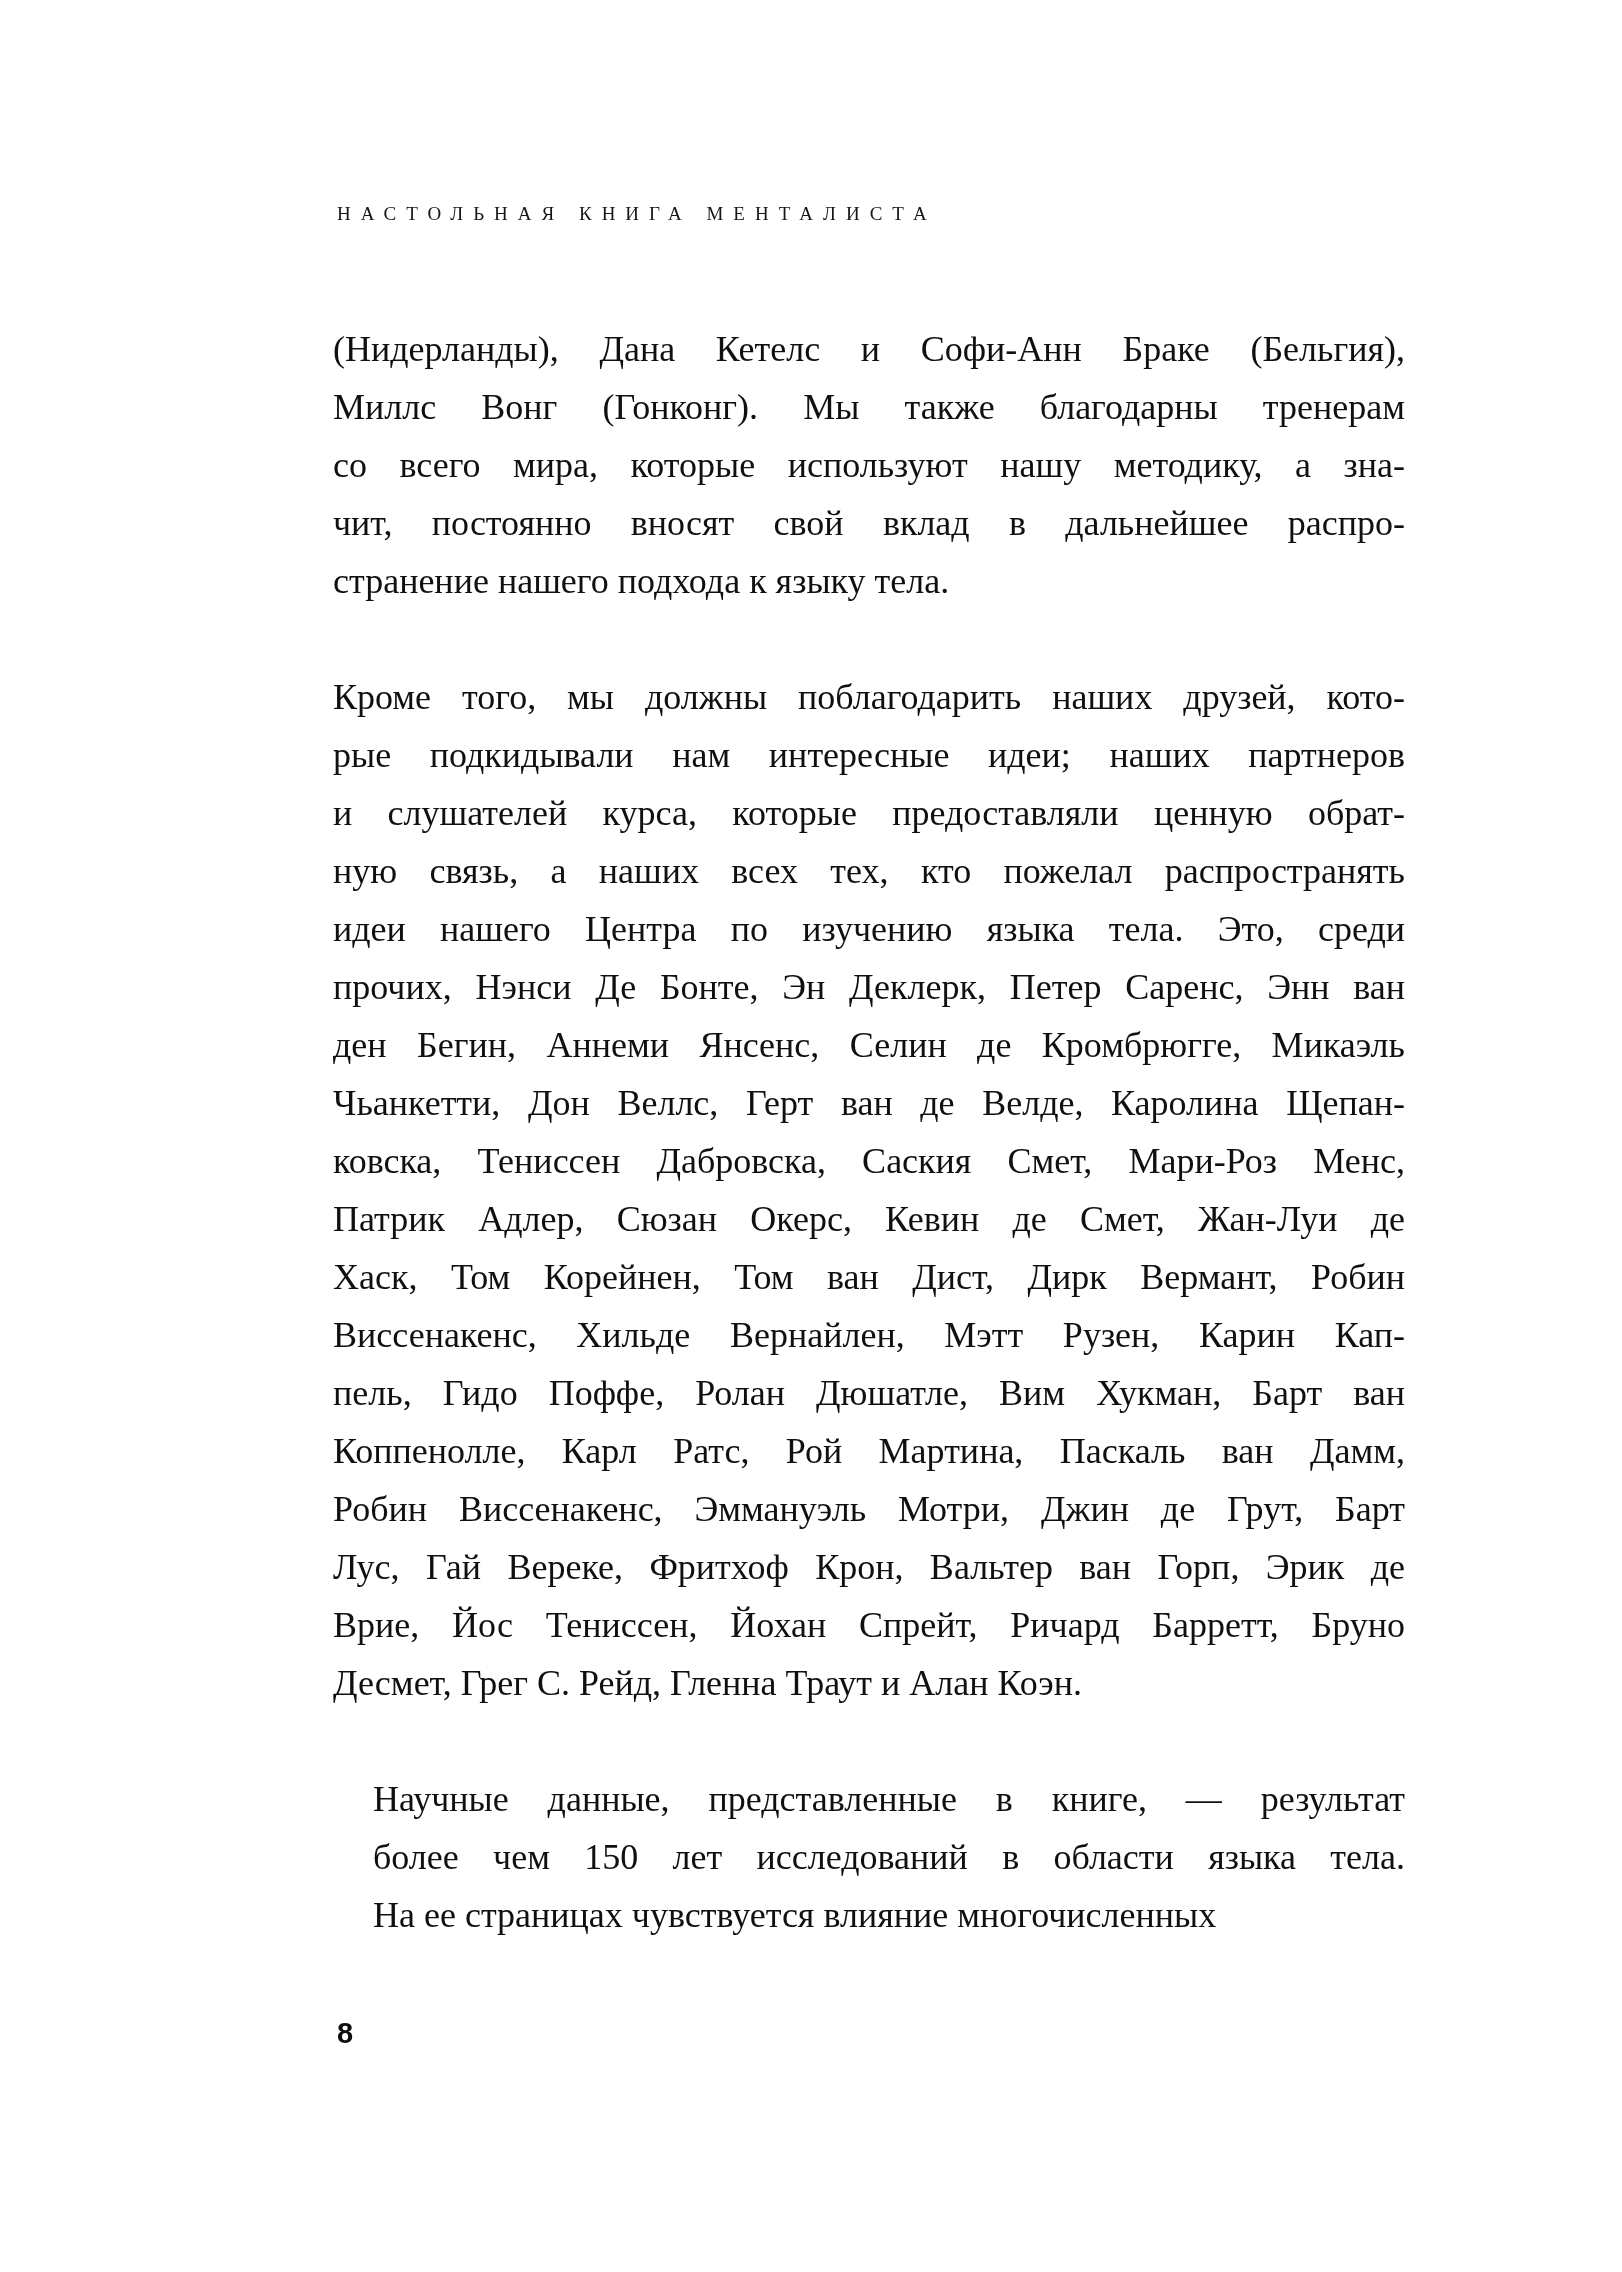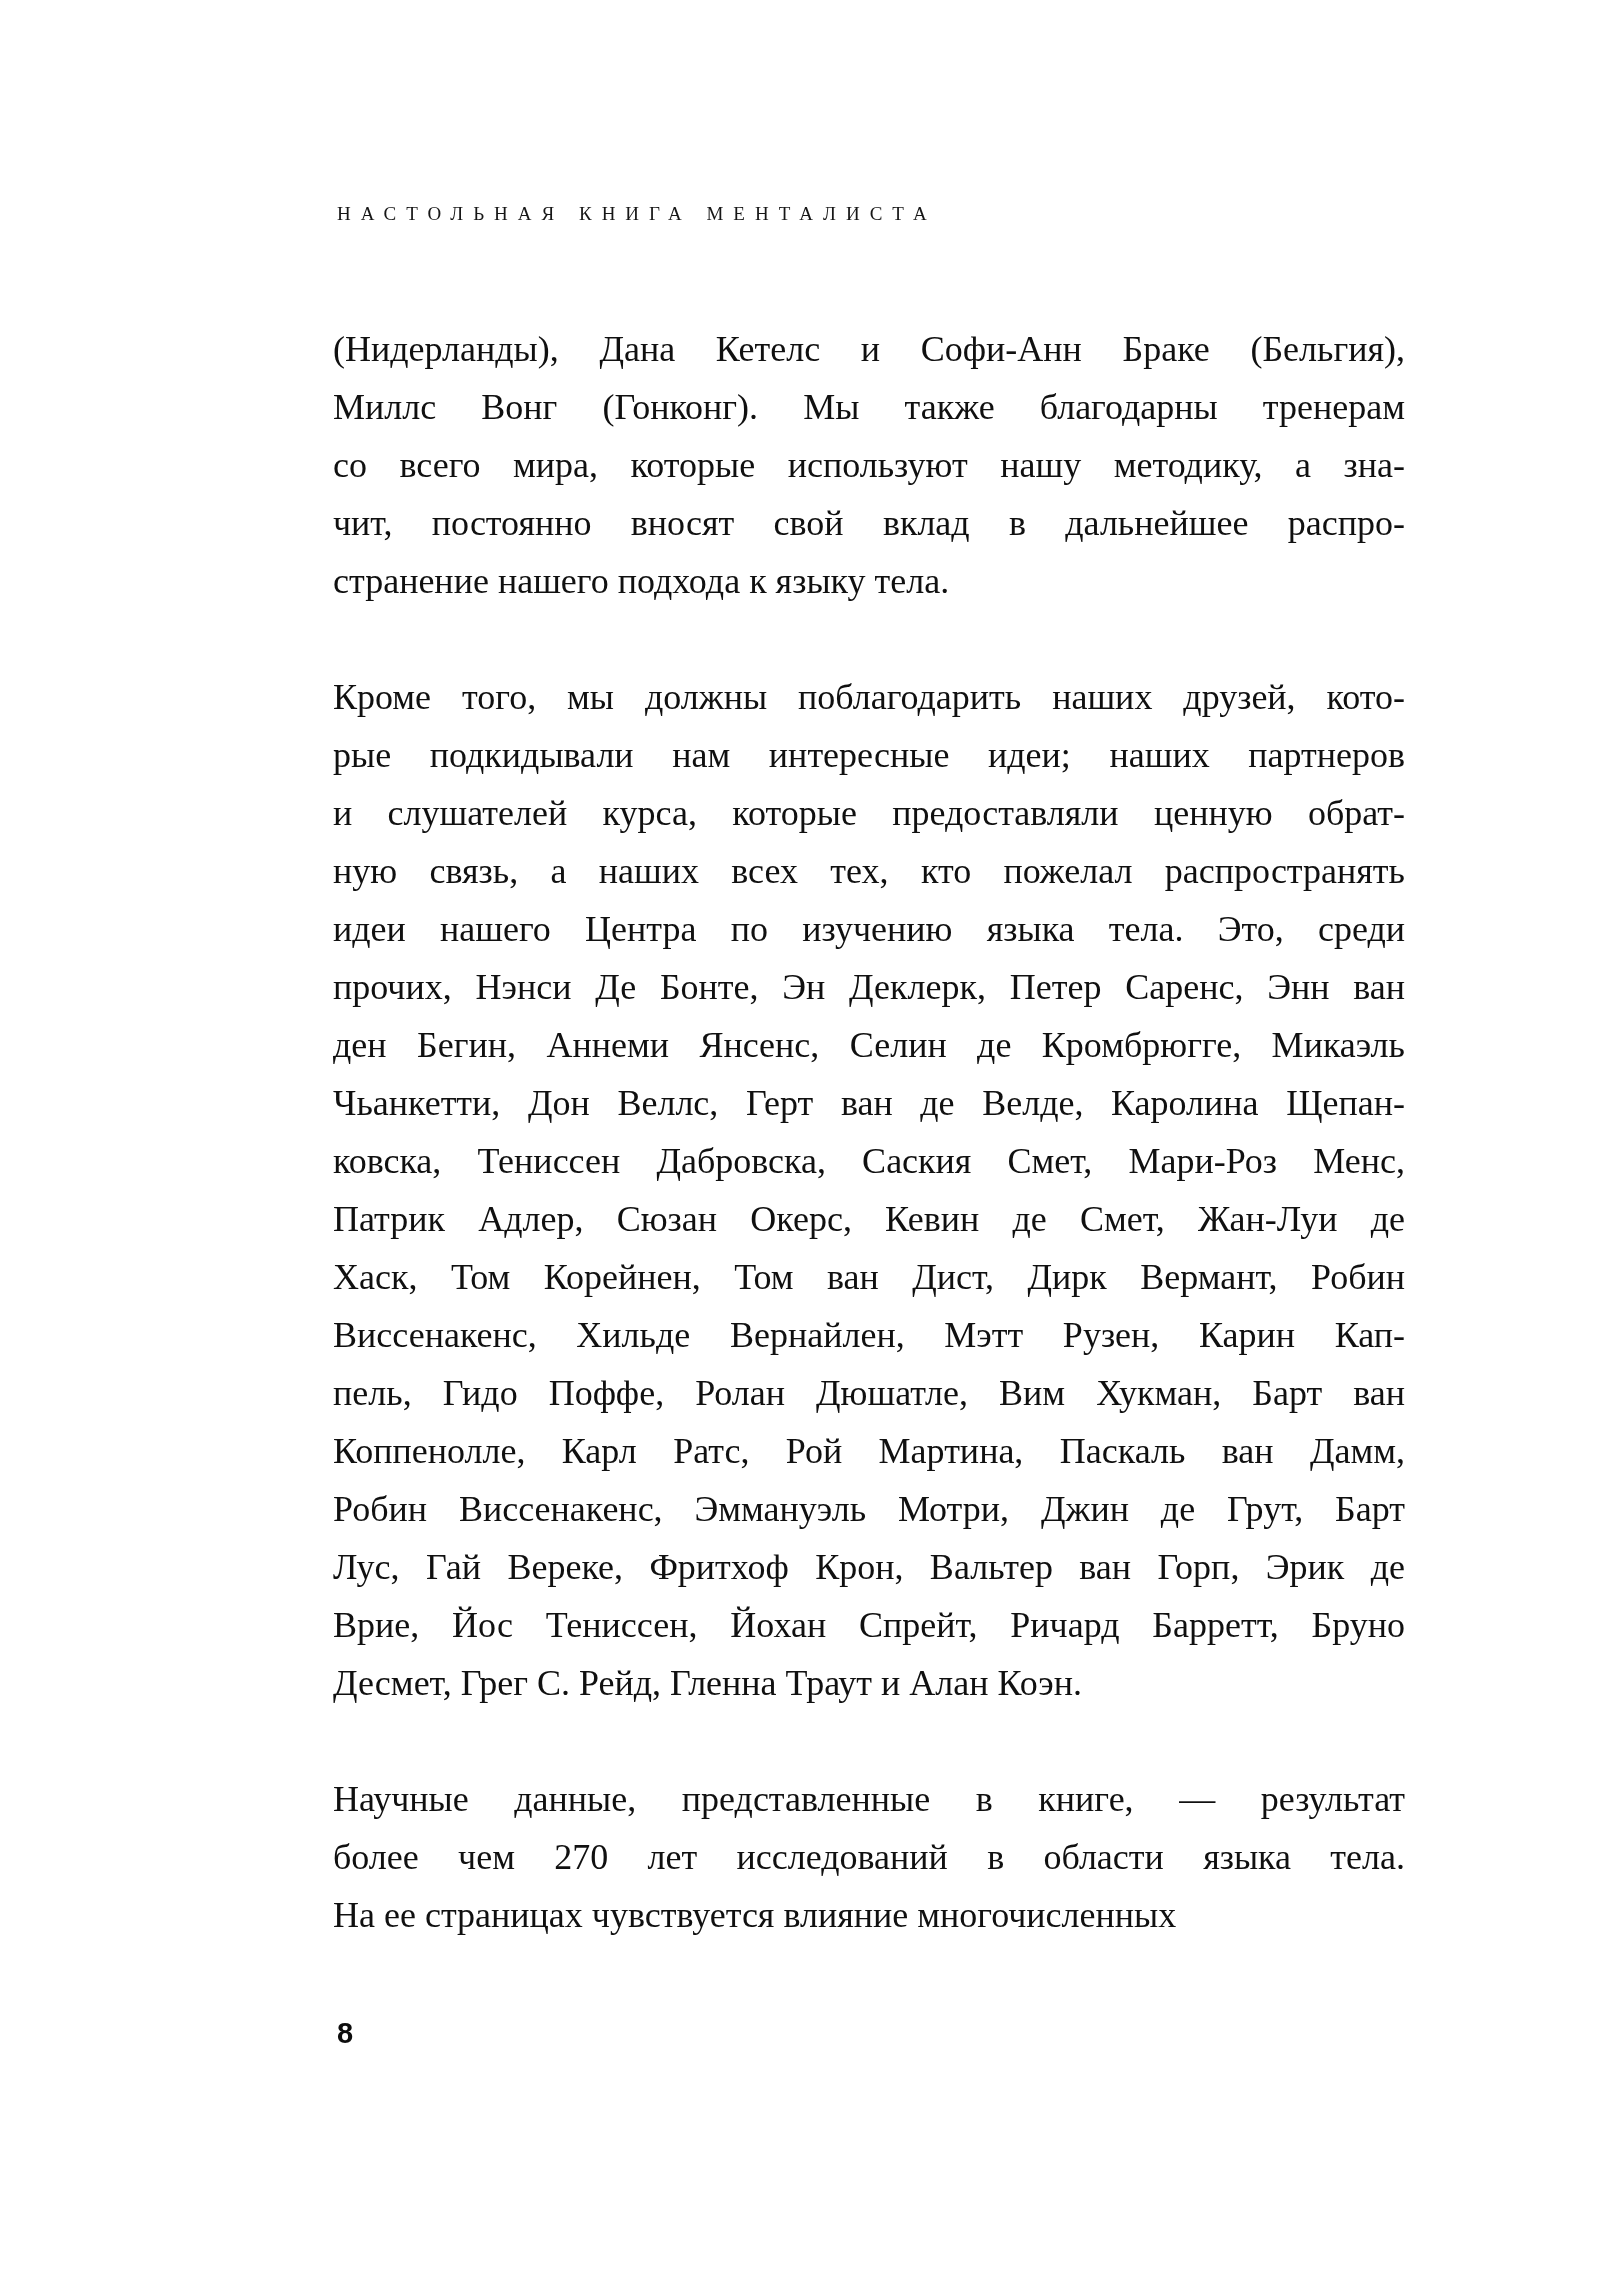--- a/index.html
+++ b/index.html
@@ -32,20 +32,21 @@
     position: absolute;
     left: 333px;
     top: 320px;
     width: 1072px;
   }
   .para {
     margin: 0 0 58px 0;
   }
   .para:last-of-type {
     margin-bottom: 0;
+    margin-left: 40px;
   }
   
   .line {
     display: block;
     font-size: 36px;
     line-height: 58px;
     color: #101010;
     text-align: justify;
     text-align-last: justify;
     white-space: pre-wrap;
@@ -96,21 +97,21 @@
         <span class="line">Виссенакенс, Хильде Вернайлен, Мэтт Рузен, Карин Кап-</span>
         <span class="line">пель, Гидо Поффе, Ролан Дюшатле, Вим Хукман, Барт ван</span>
         <span class="line">Коппенолле, Карл Ратс, Рой Мартина, Паскаль ван Дамм,</span>
         <span class="line">Робин Виссенакенс, Эммануэль Мотри, Джин де Грут, Барт</span>
         <span class="line">Лус, Гай Вереке, Фритхоф Крон, Вальтер ван Горп, Эрик де</span>
         <span class="line">Врие, Йос Тениссен, Йохан Спрейт, Ричард Барретт, Бруно</span>
         <span class="line last">Десмет, Грег С. Рейд, Гленна Траут и Алан Коэн.</span>
       </div>
     <div class="para">
         <span class="line">Научные данные, представленные в книге, — результат</span>
-        <span class="line">более чем 270 лет исследований в области языка тела.</span>
+        <span class="line">более чем 150 лет исследований в области языка тела.</span>
         <span class="line last">На ее страницах чувствуется влияние многочисленных</span>
       </div>
   </div>
 
   <div class="folio">8</div>
 
 </div>
 
 
 </body></html>

